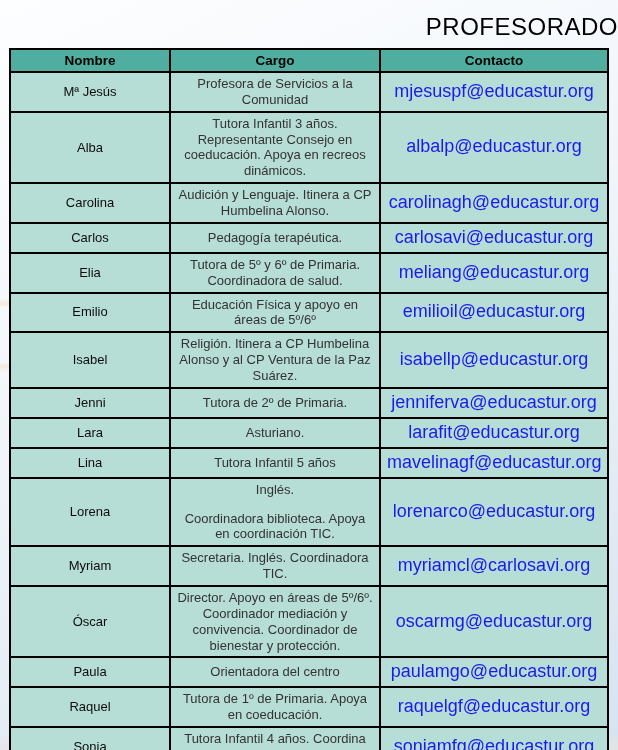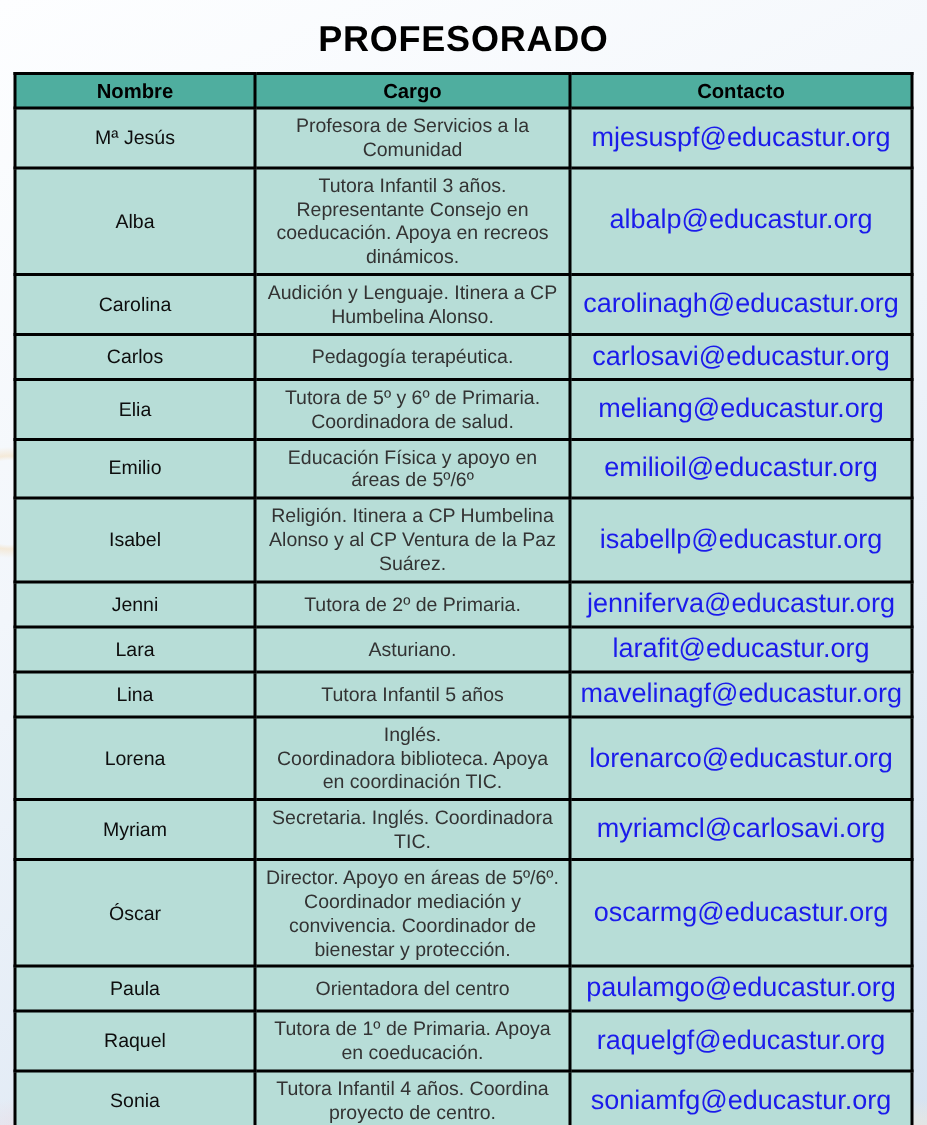--- a/index.html
+++ b/index.html
@@ -10,23 +10,23 @@
     font-family: "Liberation Sans", sans-serif;
     background:
       radial-gradient(circle 46px at 6px 335px, rgba(0,0,0,0) 28px, rgba(244,222,188,0.55) 31px, rgba(0,0,0,0) 37px),
       radial-gradient(ellipse 140px 36px at 70px 752px, rgba(246,198,204,0.55), rgba(246,198,204,0) 70%),
       radial-gradient(ellipse 170px 30px at 565px 752px, rgba(248,233,208,0.65), rgba(248,233,208,0) 70%),
       radial-gradient(ellipse 120px 26px at 300px 752px, rgba(250,240,225,0.5), rgba(250,240,225,0) 70%),
       linear-gradient(155deg, #fdfeff 0%, #f2f6fb 40%, #d6e3f1 100%);
   }
   .page-title {
     margin: 13px 0 7px 0;
-    text-align: center;
+    text-align: right;
     font-size: 24px;
-    font-weight: bold;
+    font-weight: normal;
     letter-spacing: 0.5px;
     color: #000;
   }
   table.staff {
     border-collapse: collapse;
     margin: 0 auto;
     width: 598px;
     table-layout: fixed;
     background: transparent;
   }
@@ -47,21 +47,21 @@
     font-size: 13px;
     line-height: 1.22;
     text-align: center;
     vertical-align: middle;
     padding: 3px 6px;
   }
   table.staff td.name-cell {
     font-weight: normal;
     color: #0d0d0d;
   }
-  .para-gap { margin-top: 0; }
+  .para-gap { margin-top: 13px; }
   a.email {
     color: #1b1beb;
     text-decoration: none;
     font-size: 18px;
   }
 </style>
 </head>
 <body>
 
 <div class="page">

